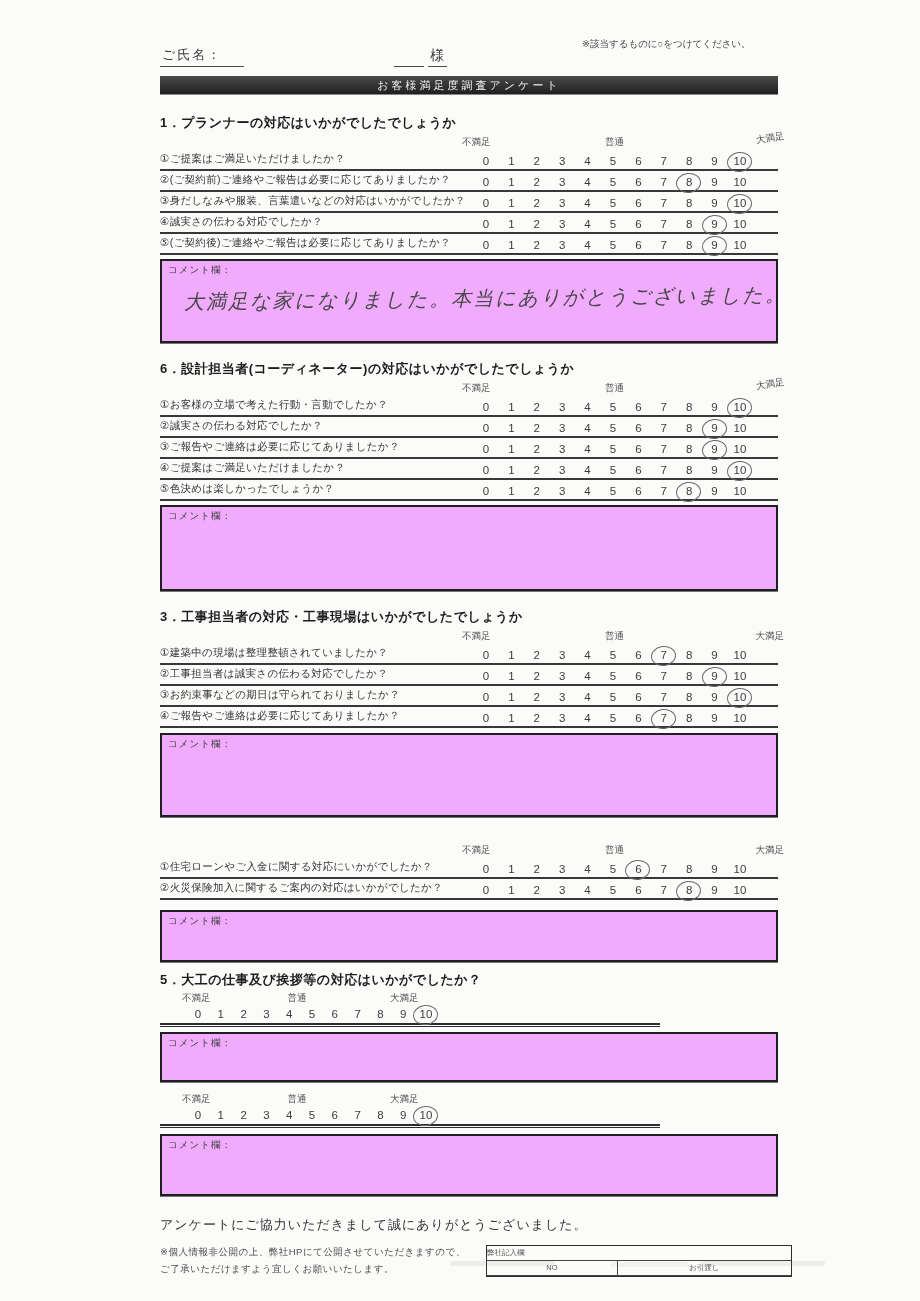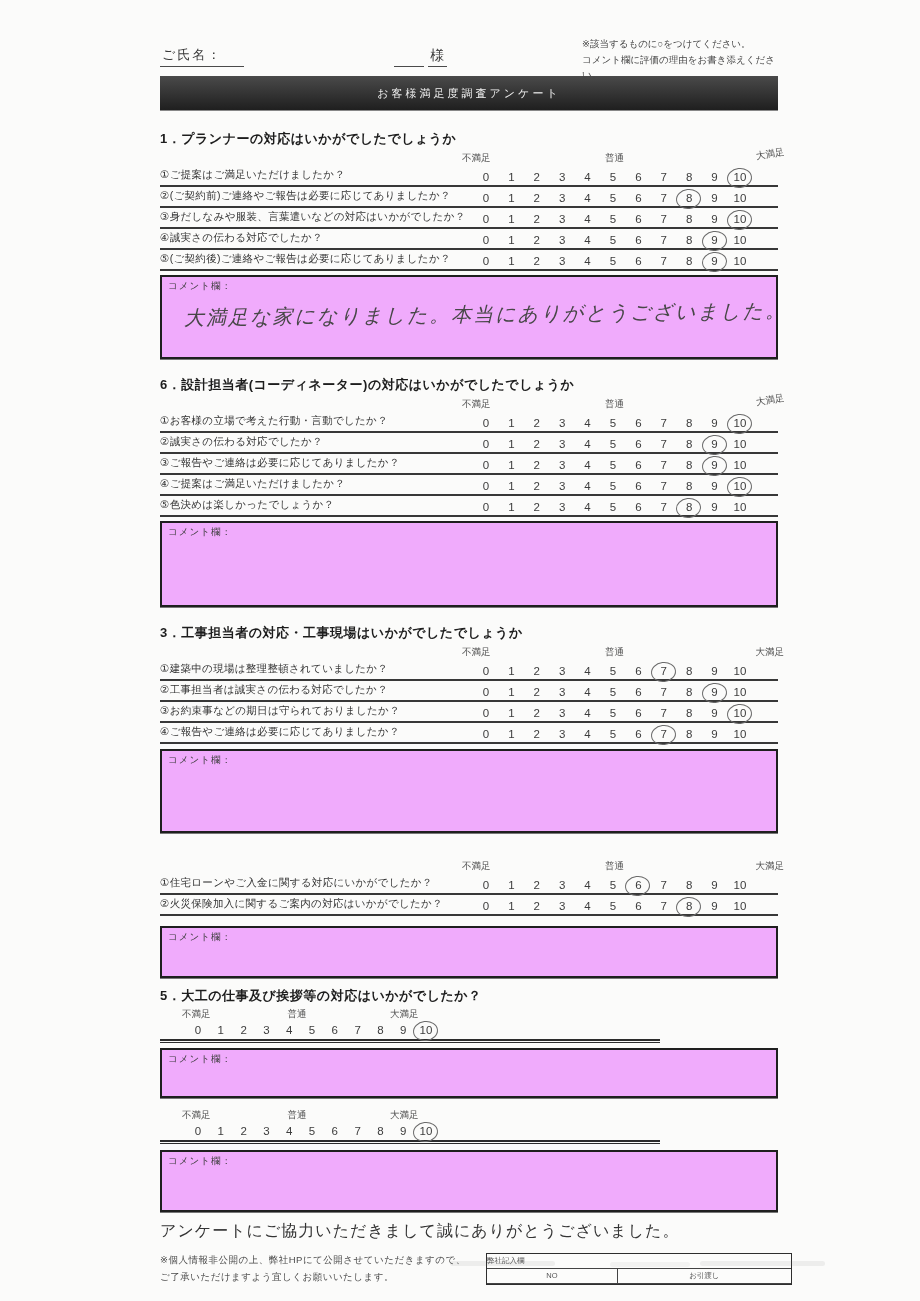--- a/index.html
+++ b/index.html
@@ -14,21 +14,21 @@
   
   .top-row { display:flex; align-items:flex-start; height:32px; }
   .name-block { flex:1; display:flex; align-items:flex-end; margin-top:10px; color:#3a3a3a; }
   .name-label { font-size:13px; letter-spacing:2px; border-bottom:1.5px solid #4a4a4a; padding:0 22px 2px 2px; }
   .sama-line { display:inline-block; width:30px; border-bottom:1.5px solid #4a4a4a; margin-left:150px; height:16px; }
   .sama-label { font-size:14px; letter-spacing:1px; margin-left:4px; border-bottom:1.5px solid #4a4a4a; padding:0 2px 1px; }
   .top-notes { width:196px; font-size:9.5px; color:#454545; line-height:1.65; }
 
   
   .banner {
-    margin-top:8px; height:34px; background:linear-gradient(#4a4a4a,#1f1f1f);
+    margin-top:8px; height:18px; background:linear-gradient(#4a4a4a,#1f1f1f);
     color:#efefef; font-size:11px; letter-spacing:3px;
     display:flex; align-items:center; justify-content:center;
     box-shadow:0 1px 0 #888;
   }
 
   
   .section { margin-top:17px; }
   .section-title { font-size:13px; font-weight:bold; color:#1d1d1d; letter-spacing:0.5px; }
 
   .q-header-row { display:flex; margin-top:3px; height:15px; }
@@ -62,21 +62,21 @@
   }
 
   
   .mini-header { position:relative; width:244px; margin:3px 0 0 30px; height:14px; font-size:9.5px; color:#4f4f4f; }
   .mini-header .lab { position:absolute; top:0; white-space:nowrap; }
   .m-min { left:-8px; } .m-mid { left:40%; } .m-max { left:82%; }
   .mini-scale { width:244px; margin-left:30px; display:flex; justify-content:space-between; padding:2px 0 3px; }
   .mini-underline { width:500px; border-top:2px solid #2c2c2c; border-bottom:1px solid #2c2c2c; height:4px; }
 
   
-  .thanks { margin-top:9px; font-size:16px; color:#333; letter-spacing:1px; }
+  .thanks { margin-top:20px; font-size:13px; color:#333; letter-spacing:1px; }
   .footer-row { display:flex; margin-top:9px; }
   .privacy { flex:1; font-size:9.5px; color:#4a4a4a; line-height:1.8; letter-spacing:0.5px; }
   .office-table { width:306px; margin-right:-14px; margin-top:2px; border:1.5px solid #2e2e2e; background:#fcfcfb; }
   .ot-header { font-size:7.5px; color:#555; text-align:left; border-bottom:1px solid #444; padding:2px 0; }
   .ot-subrow { display:flex; border-bottom:1px solid #444; }
   .ot-subrow > div { font-size:7.5px; color:#555; text-align:center; padding:2px 0; }
   .ot-no-h { width:43%; border-right:1px solid #444; }
   .ot-date-h { width:57%; }
 
   
@@ -89,21 +89,20 @@
   <div class="content">
 
     <div class="top-row">
       <div class="name-block">
         <span class="name-label">ご氏名：</span>
         <span class="sama-line"></span>
         <span class="sama-label">様</span>
       </div>
       <div class="top-notes">
         <div>※該当するものに○をつけてください。</div>
-        <div>コメント欄に評価の理由をお書き添えください。</div>
       </div>
     </div>
 
     <div class="banner">お客様満足度調査アンケート</div>
 
     <div class="section" style="margin-top:20px">
       <div class="section-title">1．プランナーの対応はいかがでしたでしょうか</div>
       <div class="q-header-row">
         <div class="q-header-spacer"></div>
         <div class="q-header-labels">

